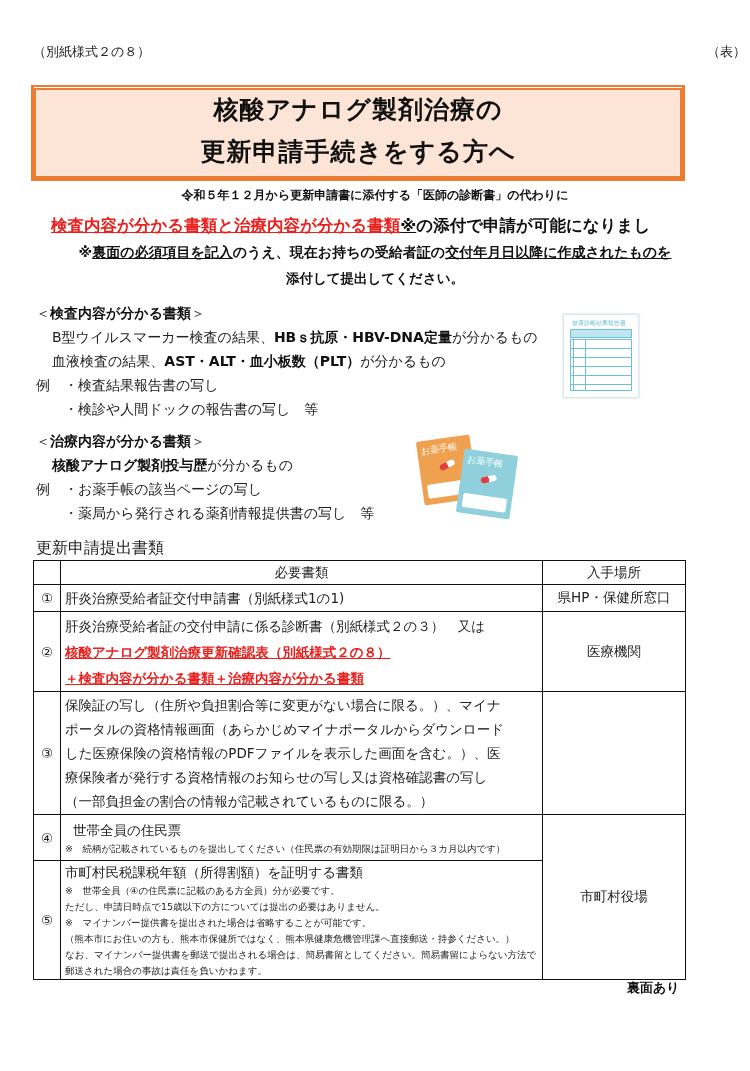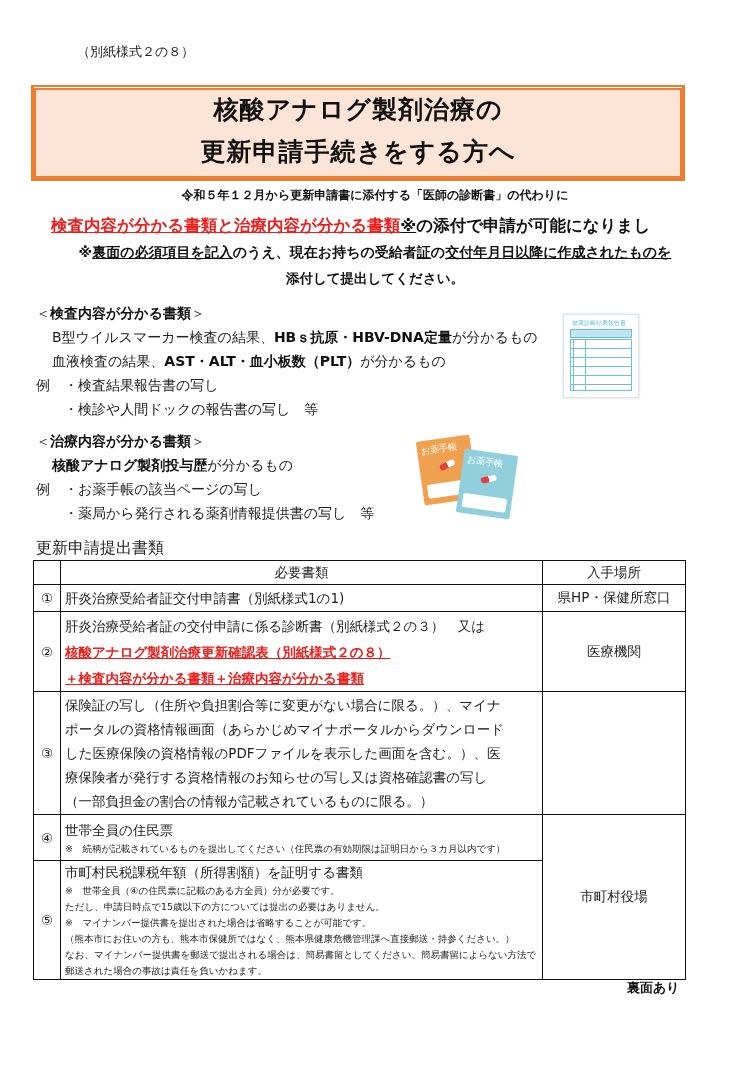--- a/index.html
+++ b/index.html
@@ -1,18 +1,18 @@
 <!DOCTYPE html>
 <html><head>
 <meta charset="utf-8">
 <style>
   html, body { margin: 0; padding: 0; background: #ffffff; }
   body { width: 750px; height: 1071px; position: relative; overflow: hidden;
          font-family: "DejaVu Sans", "Liberation Sans", sans-serif; color: #111; }
-  .abs { position: absolute; white-space: nowrap; margin-left: 44px; }
+  .abs { position: absolute; white-space: nowrap; }
   .form-code { left: 33px; top: 43px; font-size: 13px; color: #222; }
   .side-label { left: 707px; top: 43px; font-size: 13px; color: #222; }
 
   .title-box { position: absolute; left: 31px; top: 85px; width: 644px; height: 86px;
                background: #FCE4D6; border: 5px solid #ED7D31; }
   .title-box::before { content: ""; position: absolute; left: -2px; right: -2px; top: -3px; height: 1px; background: #ffffff; }
   .title-line { position: absolute; left: 0; right: 0; text-align: center; font-size: 25px; font-weight: bold; color: #111; letter-spacing: 1px; }
   .title-line.l1 { top: 3px; }
   .title-line.l2 { top: 45px; }
 
@@ -143,21 +143,21 @@
       <div class="doc-line" style="line-height:24px;">ポータルの資格情報画面（あらかじめマイナポータルからダウンロード</div>
       <div class="doc-line" style="line-height:24px;">した医療保険の資格情報のPDFファイルを表示した画面を含む。）、医</div>
       <div class="doc-line" style="line-height:24px;">療保険者が発行する資格情報のお知らせの写し又は資格確認書の写し</div>
       <div class="doc-line" style="line-height:24px;">（一部負担金の割合の情報が記載されているものに限る。）</div>
     </td>
     <td class="src"></td>
   </tr>
   <tr style="height:46px;">
     <td class="num">④</td>
     <td>
-      <div class="doc-line" style="line-height:22px;">世帯全員の住民票</div>
+      <div class="doc-line" style="line-height:22px;margin-left:8px;">世帯全員の住民票</div>
       <div class="small">※　続柄が記載されているものを提出してください（住民票の有効期限は証明日から３カ月以内です）</div>
     </td>
     <td class="src" rowspan="2">市町村役場</td>
   </tr>
   <tr style="height:118px;">
     <td class="num">⑤</td>
     <td>
       <div class="doc-line" style="line-height:22px;">市町村民税課税年額（所得割額）を証明する書類</div>
       <div class="small">※　世帯全員（④の住民票に記載のある方全員）分が必要です。</div>
       <div class="small">ただし、申請日時点で15歳以下の方については提出の必要はありません。</div>

